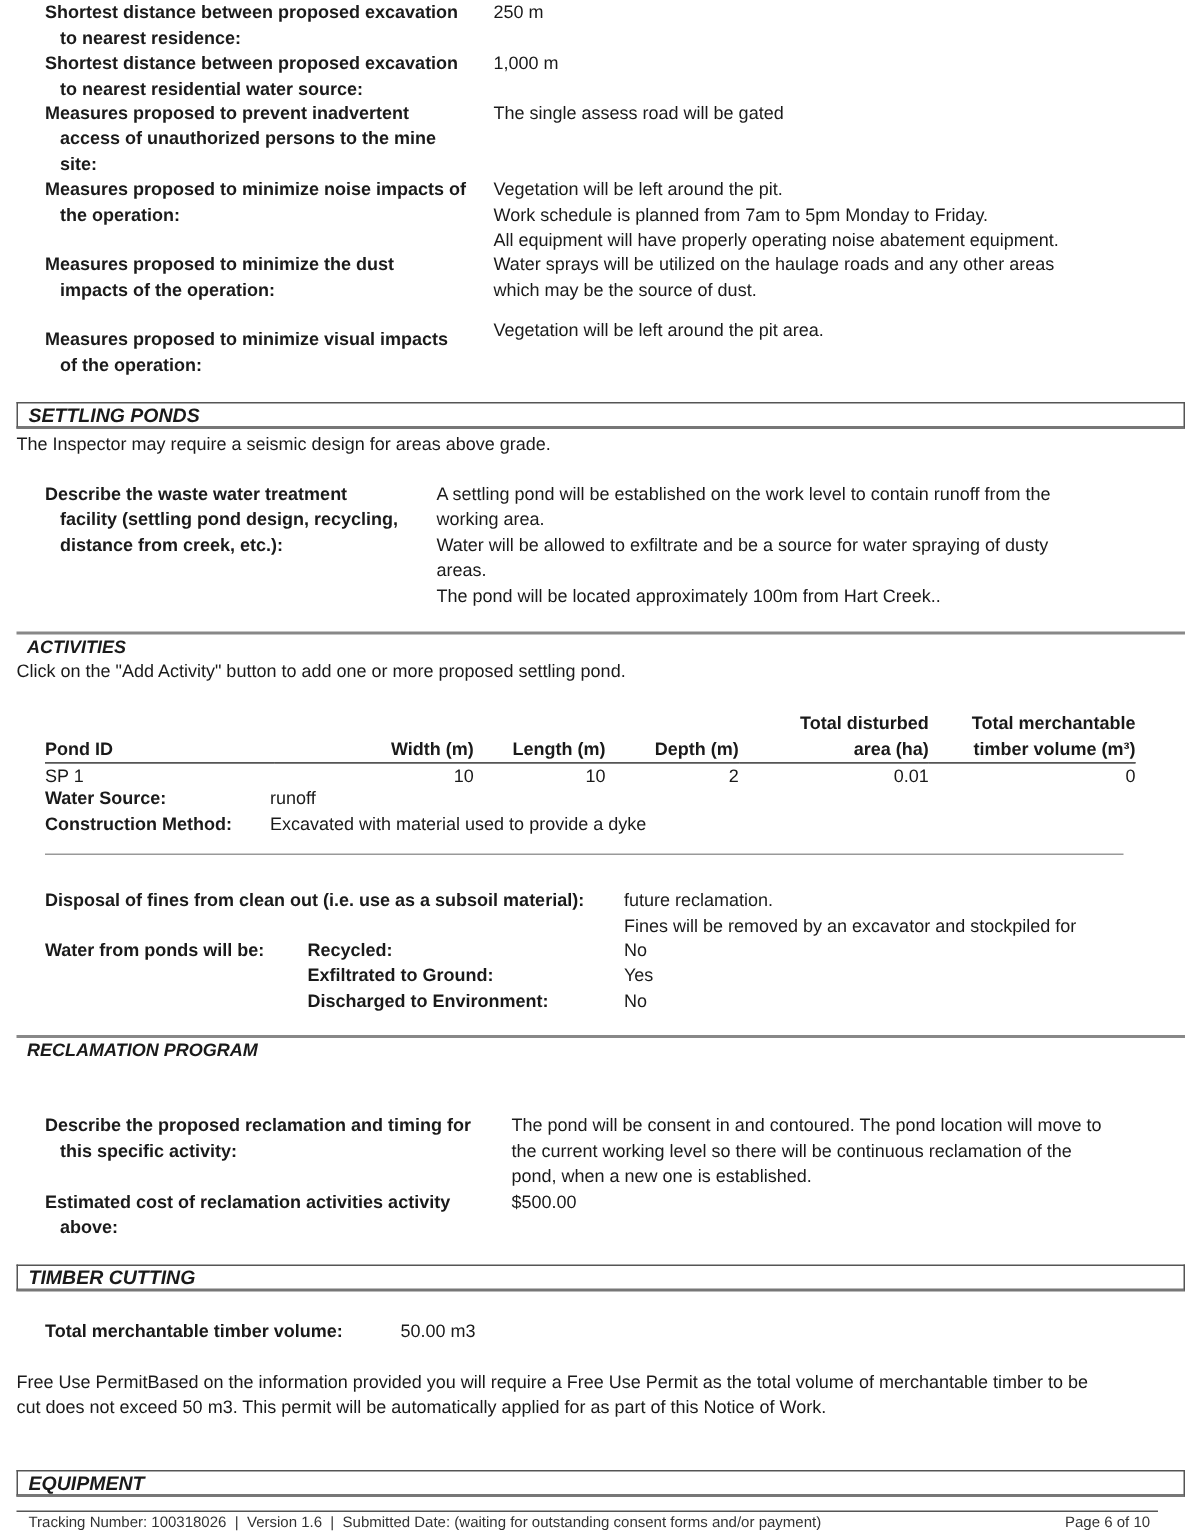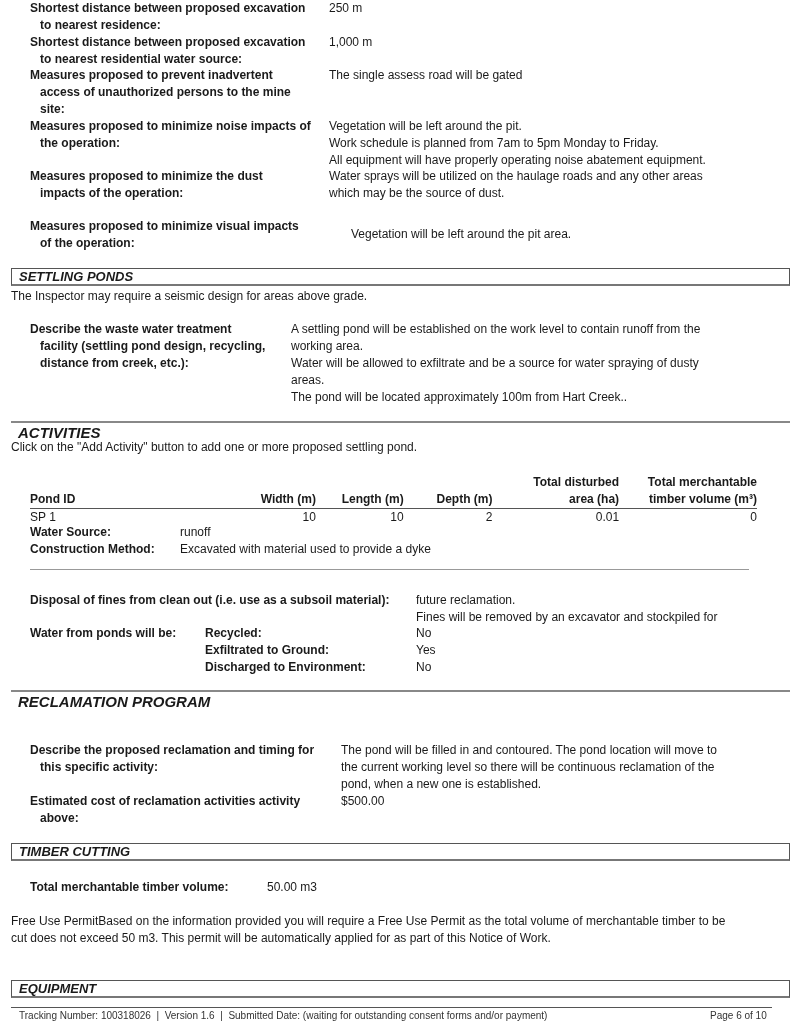--- a/index.html
+++ b/index.html
@@ -11,21 +11,21 @@
   .lbl { font-weight:bold; line-height:17px; }
   .lbl .cont { display:block; padding-left:10px; }
   .val { line-height:17px; }
   .val span { display:block; }
   .section-box {
     position:absolute; left:11px; width:779px; height:18px;
     border:1px solid #555; border-bottom:2px solid #777; box-sizing:border-box;
     font-weight:bold; font-style:italic; font-size:13px; line-height:16px; padding-left:7px;
   }
   .section-rule { position:absolute; left:11px; width:779px; height:2px; background:#888; }
-  .section-plain { position:absolute; left:18px; font-weight:bold; font-style:italic; font-size:15px; }
+  .section-plain { position:absolute; left:18px; font-weight:bold; font-style:italic; font-size:12px; }
   .note { position:absolute; left:11px; }
   table.ponds { position:absolute; left:30px; top:474px; width:727px; border-collapse:collapse; }
   table.ponds th { font-weight:bold; vertical-align:bottom; line-height:17px; padding:0; text-align:right; border-bottom:1px solid #555; }
   table.ponds th.left, table.ponds td.left { text-align:left; }
   table.ponds td { padding:0; line-height:17px; text-align:right; }
   .rule-thin { position:absolute; left:30px; width:719px; height:1px; background:#999; }
   .footer-rule { position:absolute; left:11px; width:761px; height:1px; background:#555; top:1007px; }
   .footer { position:absolute; top:1010px; font-size:10px; color:#333; }
 </style>
 </head>
@@ -73,21 +73,21 @@
   </div>
   <div class="abs val" style="left:329px; top:168px;">
     <span>Water sprays will be utilized on the haulage roads and any other areas</span>
     <span>which may be the source of dust.</span>
   </div>
 
   <div class="abs lbl" style="left:30px; top:218px;">
     <span>Measures proposed to minimize visual impacts</span>
     <span class="cont">of the operation:</span>
   </div>
-  <div class="abs val" style="left:329px; top:226px;margin-left:22px;">
+  <div class="abs val" style="left:329px; top:212px;">
     <span>Vegetation will be left around the pit area.</span>
   </div>
 </div>
 
 <div class="section-box" style="top:268px;">SETTLING PONDS</div>
 <div class="note" style="top:289px;">The Inspector may require a seismic design for areas above grade.</div>
 
 <div class="abs lbl" style="left:30px; top:321px;">
   <span>Describe the waste water treatment</span>
   <span class="cont">facility (settling pond design, recycling,</span>
@@ -156,21 +156,21 @@
 <div class="abs val" style="left:416px; top:659px;">No</div>
 
 <div class="section-rule" style="top:690px;"></div>
 <div class="section-plain" style="top:693px;">RECLAMATION PROGRAM</div>
 
 <div class="abs lbl" style="left:30px; top:742px;">
   <span>Describe the proposed reclamation and timing for</span>
   <span class="cont">this specific activity:</span>
 </div>
 <div class="abs val" style="left:341px; top:742px;">
-  <span>The pond will be filled in and contoured. The pond location will move to</span>
+  <span>The pond will be consent in and contoured. The pond location will move to</span>
   <span>the current working level so there will be continuous reclamation of the</span>
   <span>pond, when a new one is established.</span>
 </div>
 <div class="abs lbl" style="left:30px; top:793px;">
   <span>Estimated cost of reclamation activities activity</span>
   <span class="cont">above:</span>
 </div>
 <div class="abs val" style="left:341px; top:793px;">$500.00</div>
 
 <div class="section-box" style="top:843px;">TIMBER CUTTING</div>

